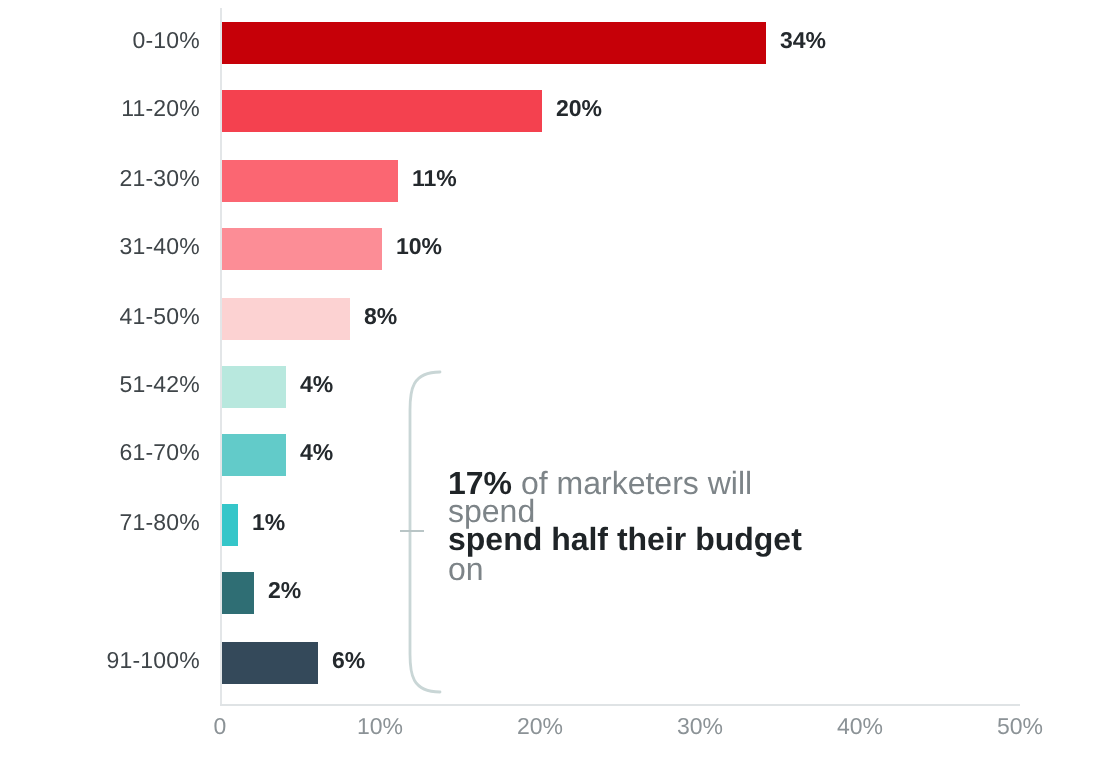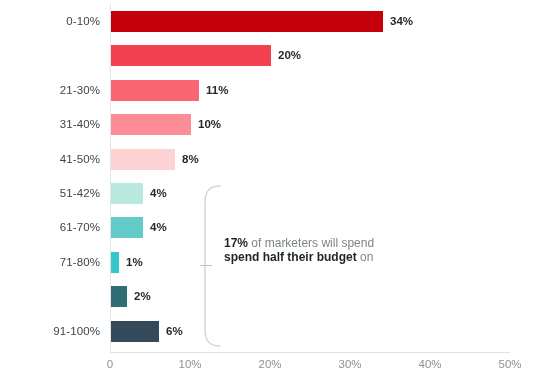--- a/index.html
+++ b/index.html
@@ -98,21 +98,21 @@
     top: 265px;
     width: 12px;
     height: 1px;
     background: #b9c5c6;
   }
   .annotation {
     position: absolute;
     left: 224px;
     top: 236px;
     width: 180px;
-    font-size: 12px;
+    font-size: 16px;
     line-height: 14.2px;
     color: #7d8488;
   }
   .annotation b {
     color: #1f2427;
     font-weight: bold;
   }
 </style>
 </head>
 <body>
@@ -122,20 +122,21 @@
   <div class="axis-line-y"></div>
   <div class="axis-line-x"></div>
 
   <div id="rows">
       <div class="row" style="top: 4px;">
         <div class="cat-label">0-10%</div>
         <div class="bar" title="0-10% 34%" style="width: 272px; background: rgb(198, 0, 8);"></div>
         <div class="val-label" style="left: 390px;">34%</div>
       </div>
       <div class="row" style="top: 38.4px;">
+        <div class="cat-label">11-20%</div>
         <div class="bar" title="11-20% 20%" style="width: 160px; background: rgb(244, 65, 79);"></div>
         <div class="val-label" style="left: 278px;">20%</div>
       </div>
       <div class="row" style="top: 72.8px;">
         <div class="cat-label">21-30%</div>
         <div class="bar" title="21-30% 11%" style="width: 88px; background: rgb(251, 102, 114);"></div>
         <div class="val-label" style="left: 206px;">11%</div>
       </div>
       <div class="row" style="top: 107.2px;">
         <div class="cat-label">31-40%</div>

